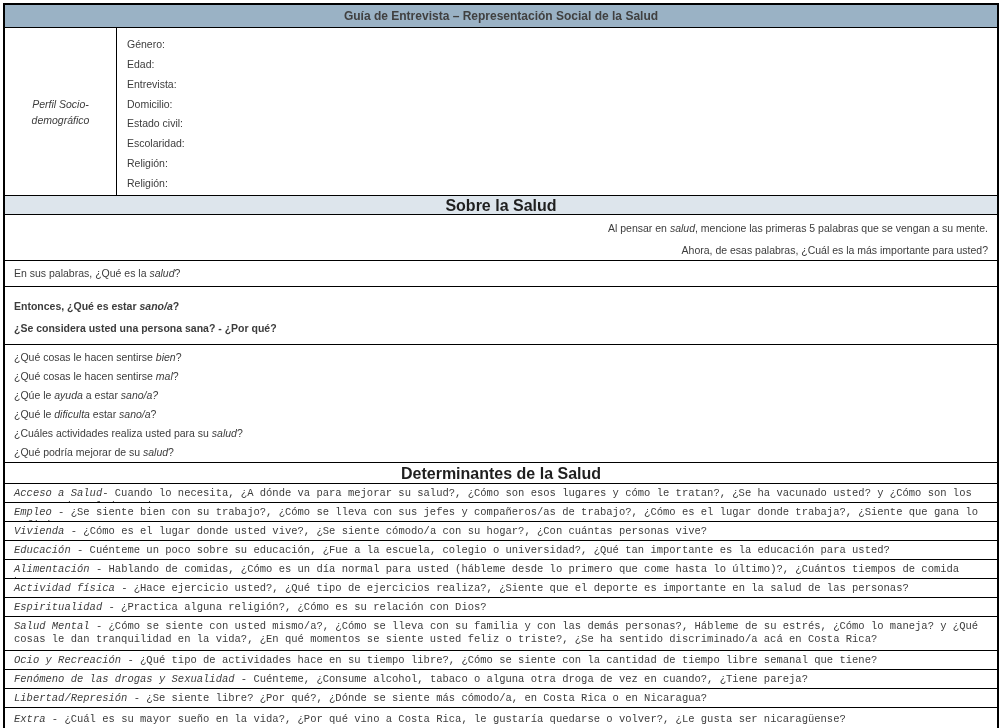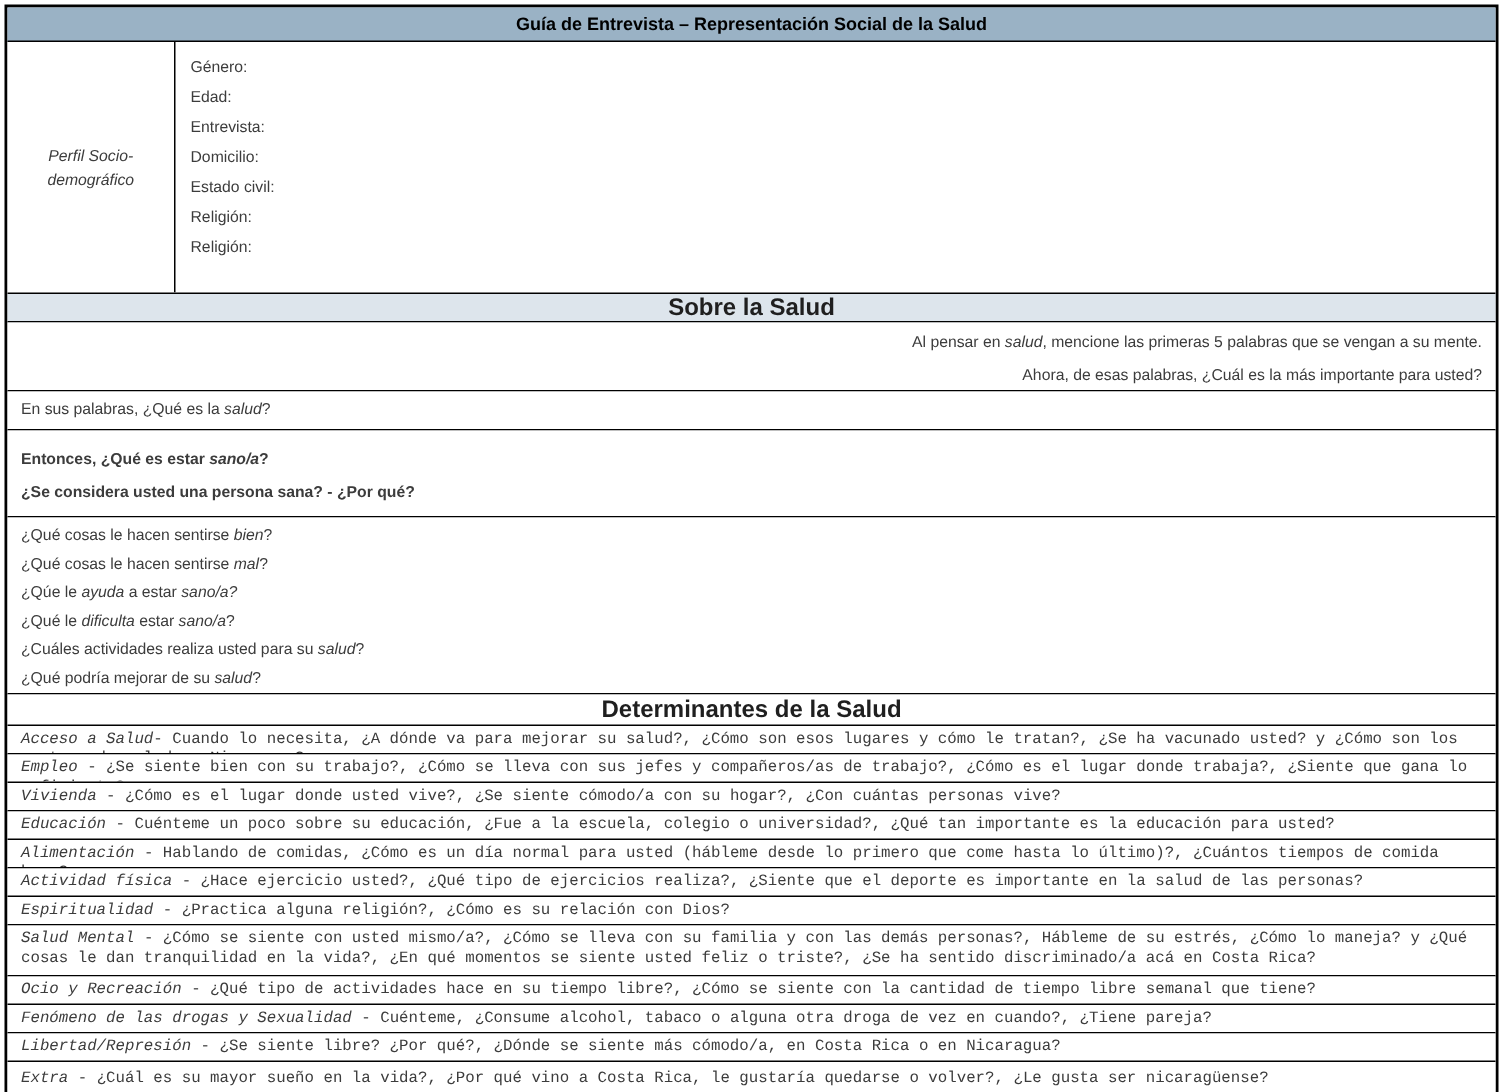--- a/index.html
+++ b/index.html
@@ -18,21 +18,21 @@
     border:2px solid var(--border);
     background:#ffffff;
     display:flex;flex-direction:column;
     font-size:10.5px;line-height:13px;
   }
   .row{border-bottom:1px solid var(--border);overflow:hidden;background:#fff;}
   .doc-table > .row:last-child{border-bottom:0;}
 
   .title-bar{
     height:23px;background:var(--title-bg);
-    color:#000000;font-weight:bold;font-size:12px;
+    color:#404040;font-weight:bold;font-size:12px;
     display:flex;align-items:center;justify-content:center;
   }
 
   .socio-row{height:168px;display:flex;}
   .socio-label{
     width:112px;border-right:1px solid var(--border);
     display:flex;align-items:center;justify-content:center;
     font-style:italic;text-align:center;padding:0 16px;line-height:16px;
   }
   .socio-fields{flex:1;padding:7px 10px 2px;display:flex;flex-direction:column;}
@@ -71,20 +71,21 @@
     </div>
 
     <div class="row socio-row">
       <div class="socio-label">Perfil Socio-demográfico</div>
       <div class="socio-fields">
         <div class="field">Género:</div>
         <div class="field">Edad:</div>
         <div class="field">Entrevista:</div>
         <div class="field">Domicilio:</div>
         <div class="field">Estado civil:</div>
+        <div class="field">Escolaridad:</div>
         <div class="field">Religión:</div>
         <div class="field">Religión:</div>
       </div>
     </div>
 
     <div class="row section-header hdr-sobre">
       <span>Sobre la Salud</span>
     </div>
 
     <div class="row q-row q0">

